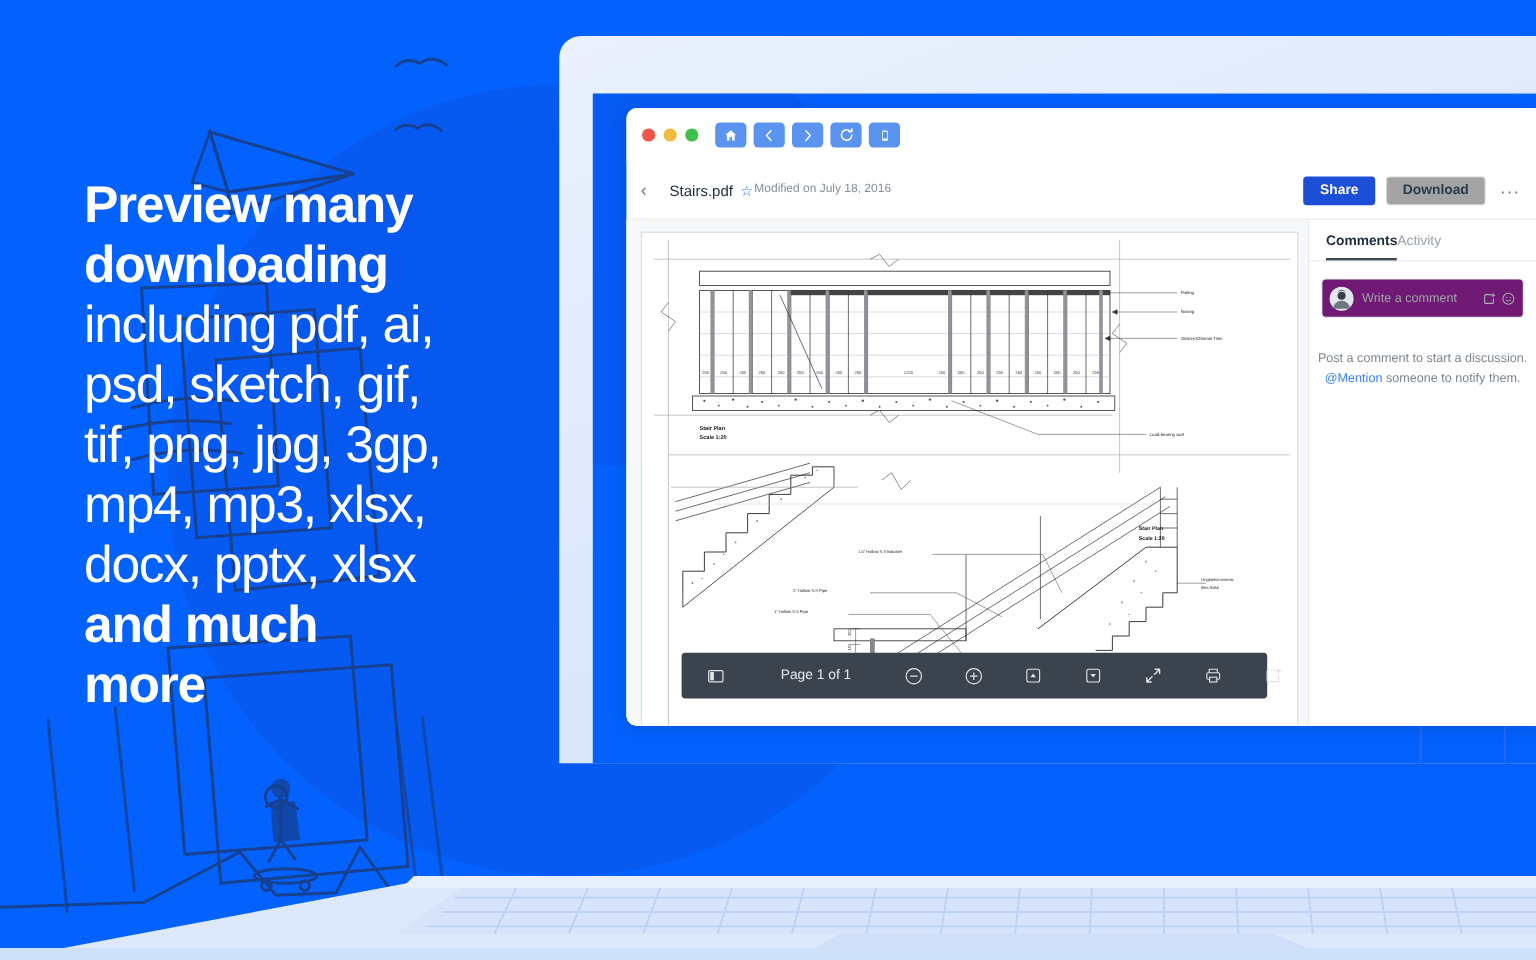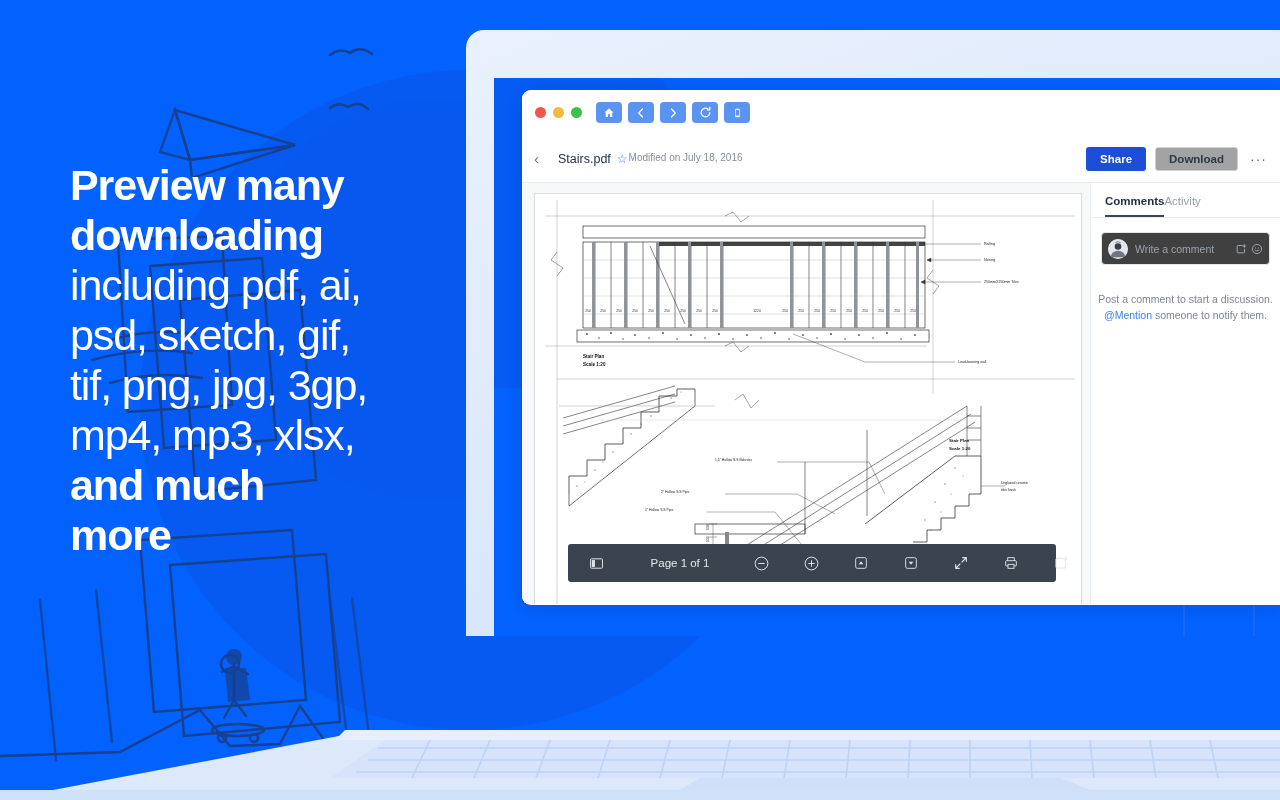--- a/index.html
+++ b/index.html
@@ -14,21 +14,21 @@
     background: #0361fd;
     overflow: hidden;
   }
 
   
   .bg-svg { position: absolute; inset: 0; width: 1280px; height: 800px; }
 
   
   .copy {
     position: absolute;
-    left: 70px; top: 160px;
+    left: 70px; top: 146px;
     width: 410px;
     color: #ffffff;
     z-index: 5;
   }
   .copy .line {
     font-size: 43px;
     line-height: 50px;
     letter-spacing: -1.1px;
     white-space: nowrap;
   }
@@ -166,21 +166,21 @@
   .ctabs { display: flex; padding: 12px 14px 0 14px; border-bottom: 1px solid #e9ecef; text-align: right; }
   .ctab { font-size: 11.5px; padding-bottom: 8px; cursor: pointer; }
   .ctab.active { color: #1f2c3d; font-weight: bold; border-bottom: 2px solid #3c4654; }
   .ctab.idle { color: #98a0a8; }
 
   .cbox {
     margin: 14px 10px 0 10px;
     height: 33px;
     border: 1px solid #e3e6ea;
     border-radius: 4px;
-    background: #404040;
+    background: #701a75;
     display: flex; align-items: center;
     padding: 0 6px;
     gap: 7px;
   }
   .avatar {
     width: 20px; height: 20px; border-radius: 50%;
     background: #c3ccd6;
     flex: 0 0 auto;
     overflow: hidden; position: relative;
   }
@@ -247,20 +247,21 @@
     <circle cx="234" cy="657" r="8" fill="#17408f" opacity="0.75"></circle>
   </svg>
 
   <div class="copy">
     <div class="line bold">Preview many</div>
     <div class="line bold">downloading</div>
     <div class="line light">including pdf, ai,</div>
     <div class="line light">psd, sketch, gif,</div>
     <div class="line light">tif, png, jpg, 3gp,</div>
     <div class="line light">mp4, mp3, xlsx,</div>
+    <div class="line light">docx, pptx, xlsx</div>
     <div class="line bold">and much</div>
     <div class="line bold">more</div>
   </div>
 
   <div class="laptop">
     <div class="laptop-bezel"></div>
     <div class="laptop-screen">
       <svg class="screen-art" viewBox="0 0 800 558">
         <rect width="800" height="558" fill="#0361fd"></rect>
         <circle cx="20" cy="120" r="190" fill="#0a55e8" opacity="0.45"></circle>

